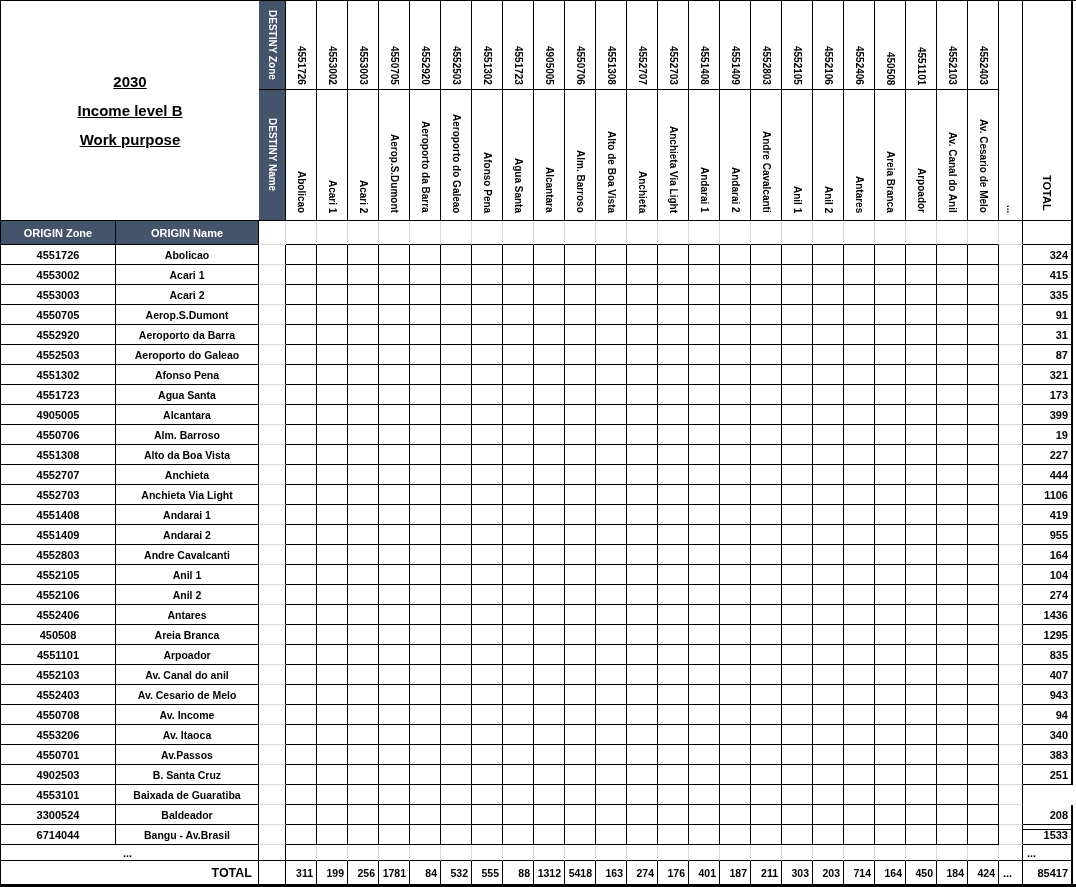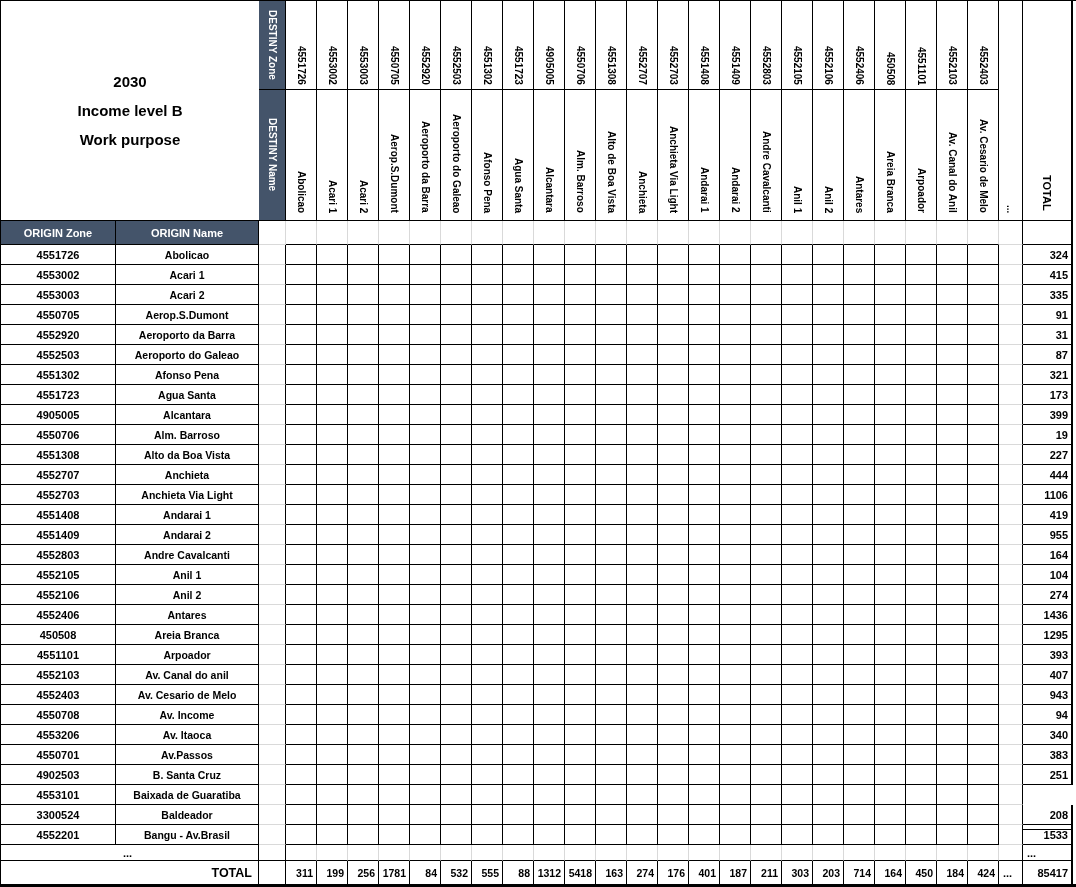--- a/index.html
+++ b/index.html
@@ -49,21 +49,21 @@
   .a-trsp{grid-area:35/3/36/4}
   .a-trell{grid-area:35/27/36/28}
   .a-trgrand{grid-area:35/28/36/29}
 </style>
 </head>
 <body>
 
 <div id="sheet">
   <div id="grid">
 
-    <div class="cell a-title" style="display:flex;">
+    <div class="cell a-title" style="display:flex;text-decoration:underline;">
       <div>2030</div>
       <div>Income level B</div>
       <div>Work purpose</div>
     </div>
 
     <div class="cell a-bzone dark vcent br bb">
       <span class="v hdr">DESTINY Zone</span>
     </div>
     <div class="cell a-bname dark vcent br bb">
       <span class="v hdr">DESTINY Name</span>
@@ -856,21 +856,21 @@
       <div class="cell br bb" style="grid-area: 24 / 18;"></div>
       <div class="cell br bb" style="grid-area: 24 / 19;"></div>
       <div class="cell br bb" style="grid-area: 24 / 20;"></div>
       <div class="cell br bb" style="grid-area: 24 / 21;"></div>
       <div class="cell br bb" style="grid-area: 24 / 22;"></div>
       <div class="cell br bb" style="grid-area: 24 / 23;"></div>
       <div class="cell br bb" style="grid-area: 24 / 24;"></div>
       <div class="cell br bb" style="grid-area: 24 / 25;"></div>
       <div class="cell br bb" style="grid-area: 24 / 26;"></div>
       <div class="cell br grb" style="grid-area: 24 / 27;"></div>
-      <div class="cell numr f11 br2 bb" style="grid-area: 24 / 28;">393</div>
+      <div class="cell numr f11 br2 bb" style="grid-area: 24 / 28;">835</div>
       <div class="cell f11 br bb" style="grid-area: 25 / 1;">4552103</div>
       <div class="cell f105 br bb" style="grid-area: 25 / 2;">Av. Canal do anil</div>
       <div class="cell br grb" style="grid-area: 25 / 3;"></div>
       <div class="cell br bb" style="grid-area: 25 / 4;"></div>
       <div class="cell br bb" style="grid-area: 25 / 5;"></div>
       <div class="cell br bb" style="grid-area: 25 / 6;"></div>
       <div class="cell br bb" style="grid-area: 25 / 7;"></div>
       <div class="cell br bb" style="grid-area: 25 / 8;"></div>
       <div class="cell br bb" style="grid-area: 25 / 9;"></div>
       <div class="cell br bb" style="grid-area: 25 / 10;"></div>
@@ -1081,21 +1081,21 @@
       <div class="cell br bb" style="grid-area: 32 / 19;"></div>
       <div class="cell br bb" style="grid-area: 32 / 20;"></div>
       <div class="cell br bb" style="grid-area: 32 / 21;"></div>
       <div class="cell br bb" style="grid-area: 32 / 22;"></div>
       <div class="cell br bb" style="grid-area: 32 / 23;"></div>
       <div class="cell br bb" style="grid-area: 32 / 24;"></div>
       <div class="cell br bb" style="grid-area: 32 / 25;"></div>
       <div class="cell br bb" style="grid-area: 32 / 26;"></div>
       <div class="cell br grb" style="grid-area: 32 / 27;"></div>
       <div class="cell numr f11 br2 bb" style="grid-area: 32 / 28;">208</div>
-      <div class="cell f11 br bb" style="grid-area: 33 / 1;">4552201</div>
+      <div class="cell f11 br bb" style="grid-area: 33 / 1;">6714044</div>
       <div class="cell f105 br bb" style="grid-area: 33 / 2;">Bangu - Av.Brasil</div>
       <div class="cell br grb" style="grid-area: 33 / 3;"></div>
       <div class="cell br bb" style="grid-area: 33 / 4;"></div>
       <div class="cell br bb" style="grid-area: 33 / 5;"></div>
       <div class="cell br bb" style="grid-area: 33 / 6;"></div>
       <div class="cell br bb" style="grid-area: 33 / 7;"></div>
       <div class="cell br bb" style="grid-area: 33 / 8;"></div>
       <div class="cell br bb" style="grid-area: 33 / 9;"></div>
       <div class="cell br bb" style="grid-area: 33 / 10;"></div>
       <div class="cell br bb" style="grid-area: 33 / 11;"></div>

